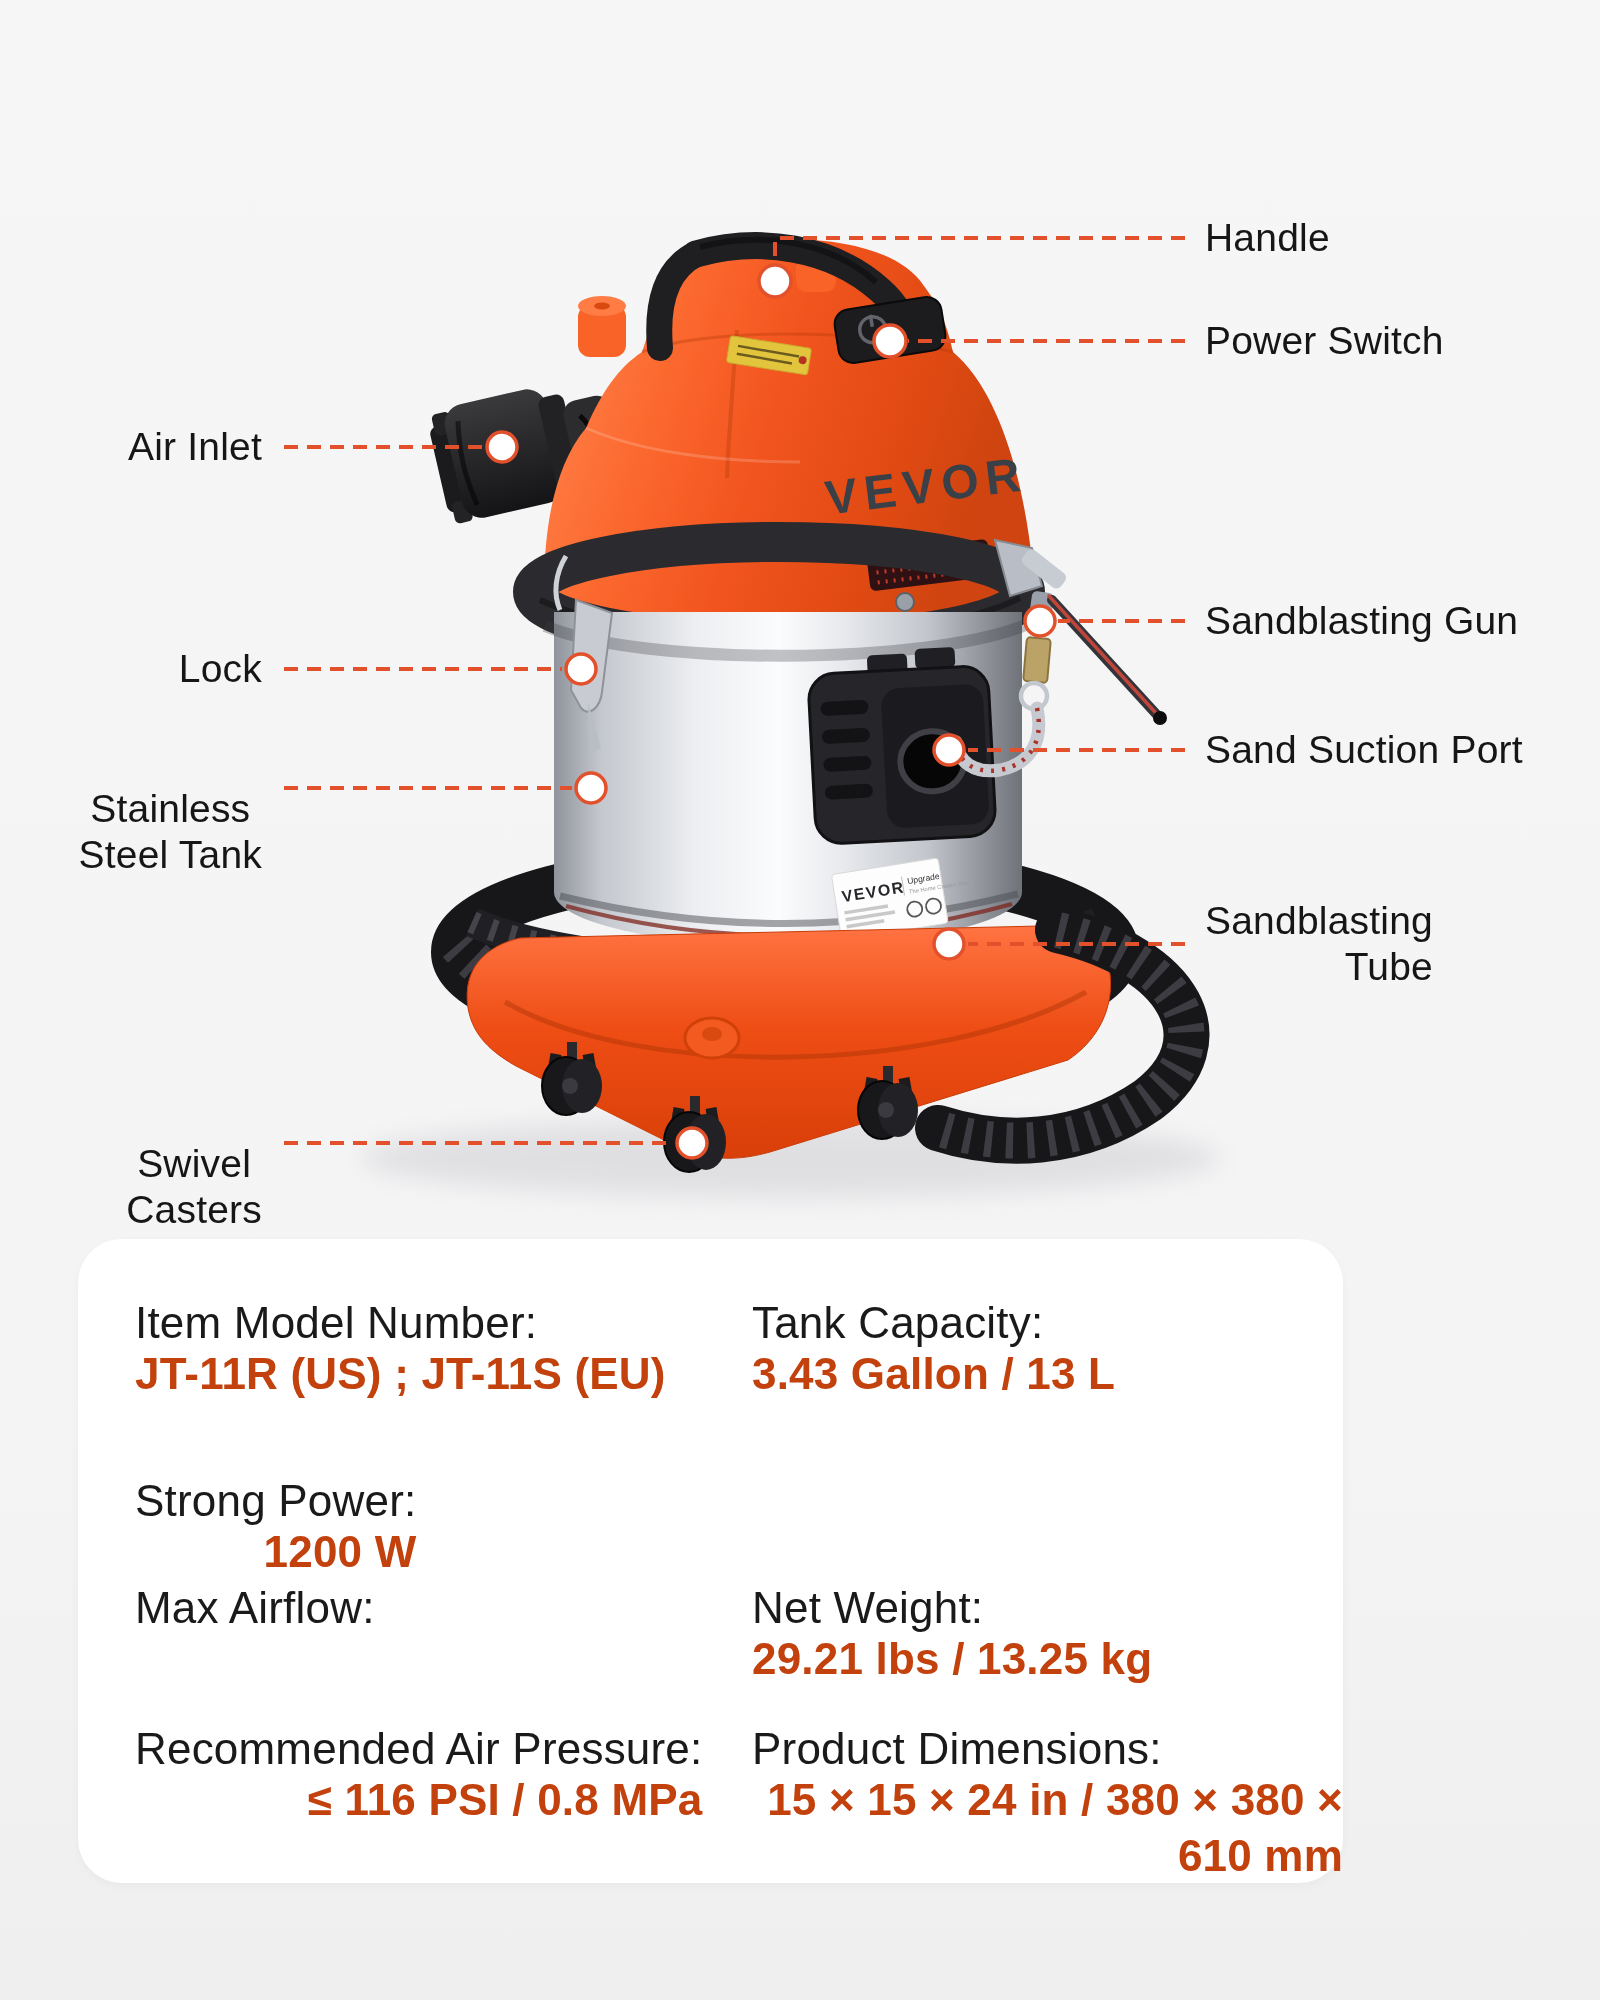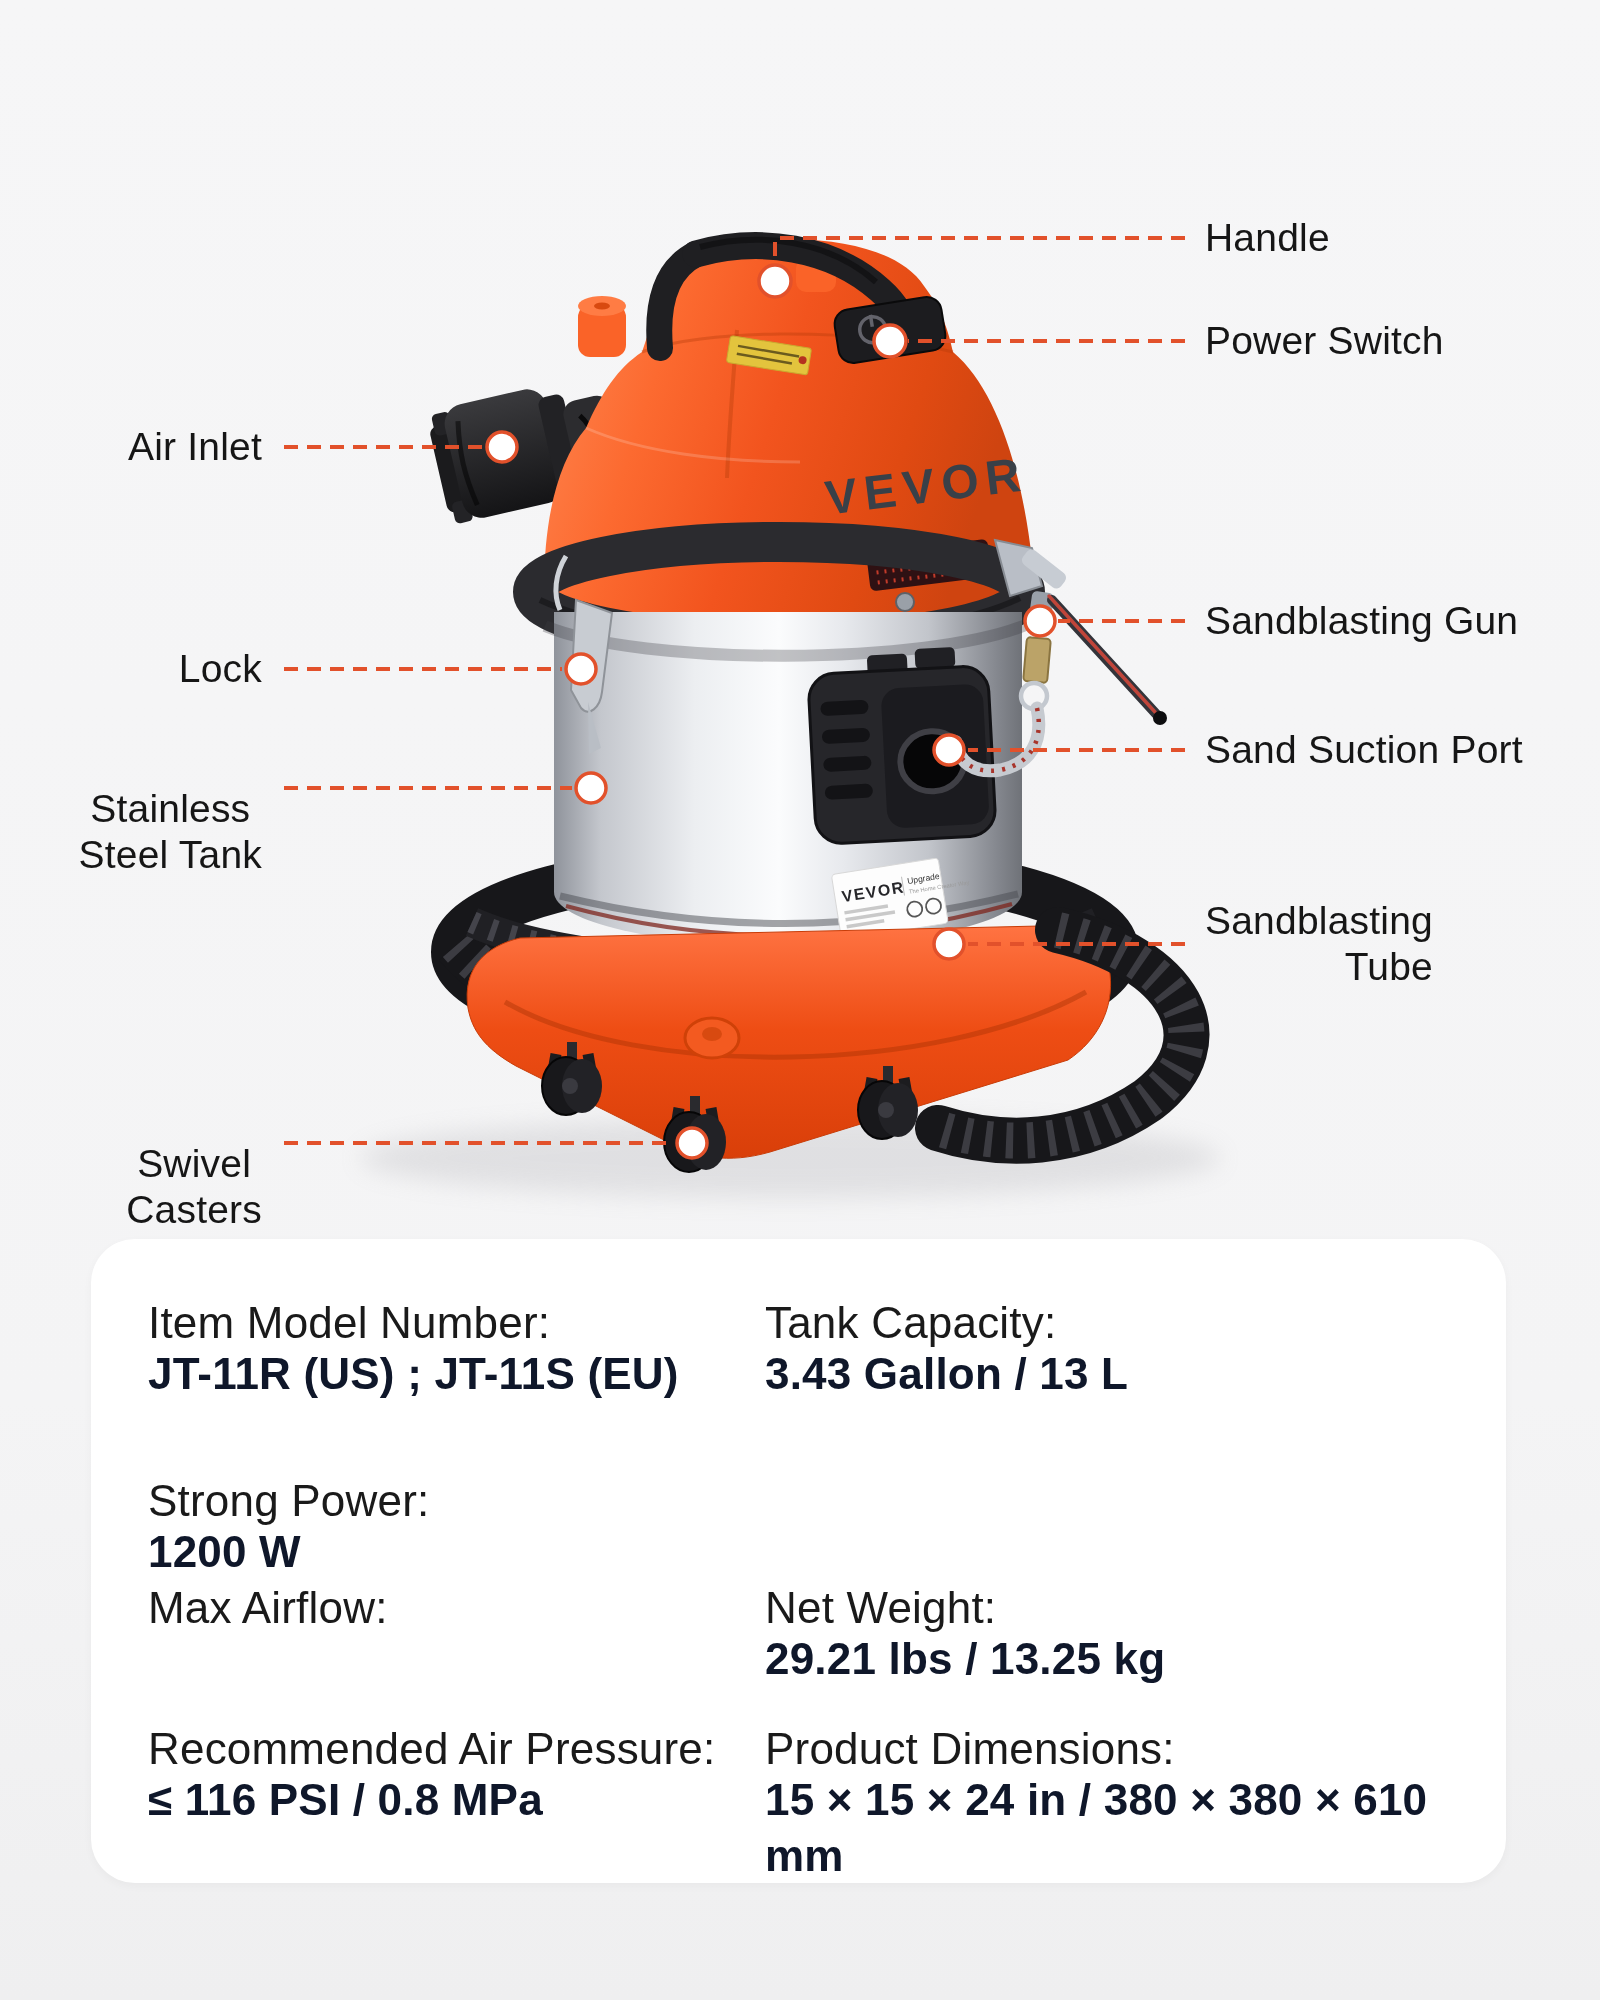--- a/index.html
+++ b/index.html
@@ -13,28 +13,28 @@
   
   .co{
     position:absolute;font-size:39px;line-height:46px;color:#161616;
     letter-spacing:.2px;white-space:pre-line;
   }
   .co-right{left:1205px;text-align:right;}
   .co-left{right:1338px;text-align:right;}
   .co-left.center{text-align:center;margin-top:44px;}
   
   .card{
-    position:absolute;left:91px;top:1239px;width:1415px;height:644px;
+    position:absolute;left:78px;top:1239px;width:1265px;height:644px;
     background:#ffffff;border-radius:44px;
     box-shadow:0 3px 10px rgba(0,0,0,.035);
     text-decoration:underline;
   }
   .cell{position:absolute;}
   .cell .lbl{font-size:44px;line-height:46px;color:#1a1a1a;letter-spacing:.2px;}
-  .cell .val{font-size:44px;line-height:56px;font-weight:700;color:#0f172a;letter-spacing:.2px;}
+  .cell .val{font-size:44px;line-height:56px;font-weight:700;color:#c2410c;letter-spacing:.2px;text-align:right;}
   .c1{left:57px;}  .c2{left:674px;}
   .r1{top:61px;}   .r2{top:206px;margin-top:33px;}  .r3{top:346px;}  .r4{top:487px;}
 </style>
 </head>
 <body>
 
 <div class="stage">
 
   <svg class="illus" width="1600" height="1250" viewBox="0 0 1600 1250">
     <defs>

